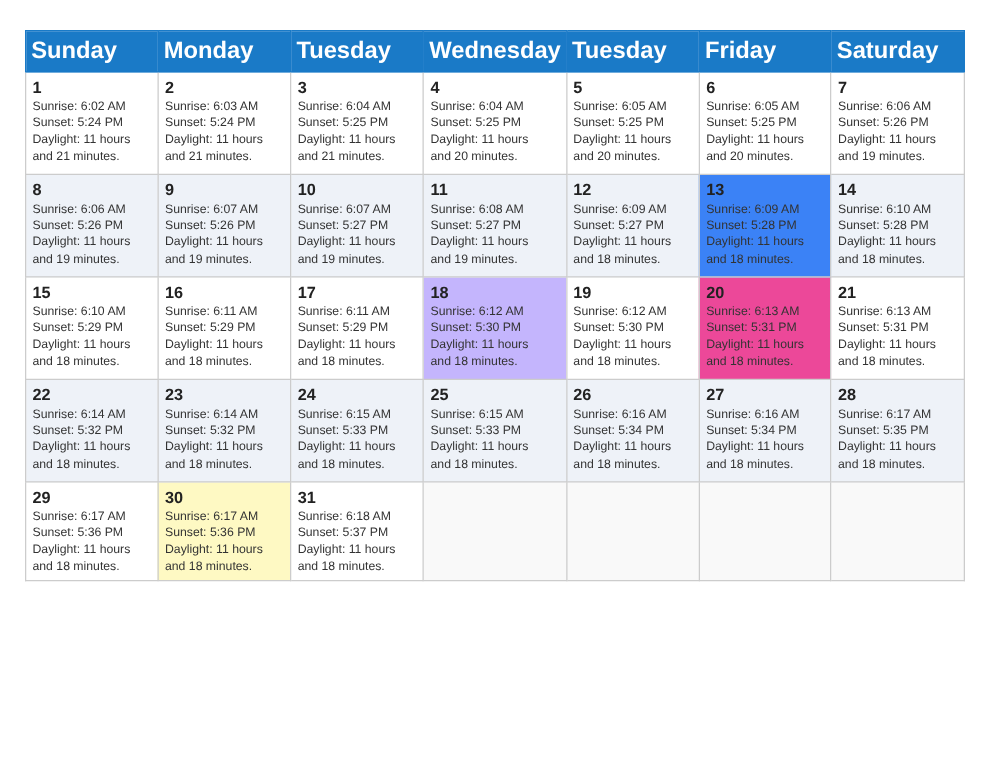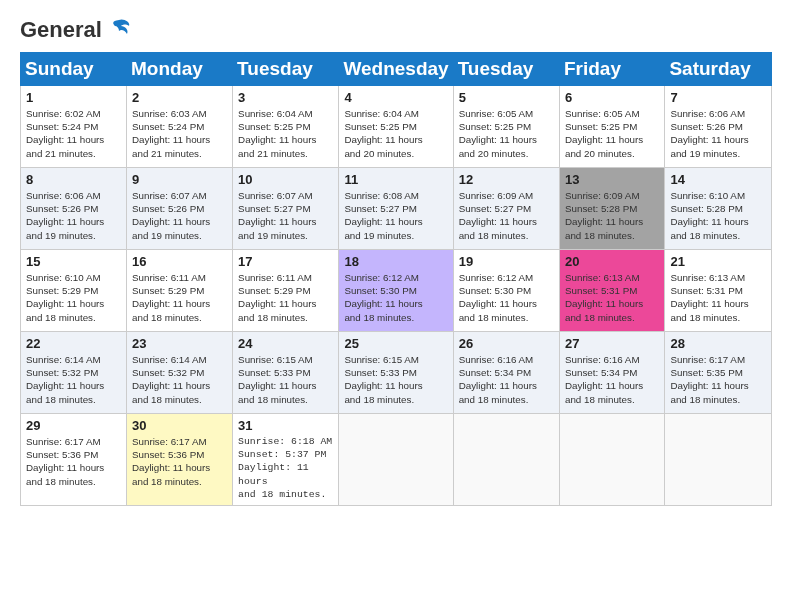--- a/index.html
+++ b/index.html
@@ -92,26 +92,20 @@
     }
   </style>
 </head>
 <body>
 
 <div class="page">
   <div class="header">
     <div class="logo">
       <div class="logo-row">
         <div>
-          <div style="display:flex;align-items:center;gap:3px;">
-            <span style="font-size:22px;font-weight:bold;color:#333;">General</span>
-            <svg width="28" height="28" viewBox="0 0 28 28">
-              <path d="M14 4 C18 2, 26 6, 24 10 C22 8, 18 8, 16 10 C20 10, 24 14, 22 18 C20 14, 16 13, 14 15 C14 12, 12 10, 10 10 C8 8, 6 5, 14 4Z" fill="#1a7ac7"></path>
-            </svg>
-          </div>
         </div>
       </div>
     </div>
     <div class="title-area">
       <div class="month-title"></div>
       <div class="location"></div>
     </div>
   </div>
 
   <table class="calendar">
@@ -207,21 +201,21 @@
 Daylight: 11 hours
 and 19 minutes.</div>
           </td>
           <td style="background: rgb(238, 242, 248);">
             <span class="day-number">12</span>
             <div class="day-info" style="white-space: pre-line;">Sunrise: 6:09 AM
 Sunset: 5:27 PM
 Daylight: 11 hours
 and 18 minutes.</div>
           </td>
-          <td style="background: #a3a3a3;">
+          <td style="background: #3b82f6;">
             <span class="day-number">13</span>
             <div class="day-info" style="white-space: pre-line;">Sunrise: 6:09 AM
 Sunset: 5:28 PM
 Daylight: 11 hours
 and 18 minutes.</div>
           </td>
           <td style="background: rgb(238, 242, 248);">
             <span class="day-number">14</span>
             <div class="day-info" style="white-space: pre-line;">Sunrise: 6:10 AM
 Sunset: 5:28 PM
@@ -341,21 +335,21 @@
           </td>
           <td style="background: #fef9c3;">
             <span class="day-number">30</span>
             <div class="day-info" style="white-space: pre-line;">Sunrise: 6:17 AM
 Sunset: 5:36 PM
 Daylight: 11 hours
 and 18 minutes.</div>
           </td>
           <td style="background: rgb(255, 255, 255);">
             <span class="day-number">31</span>
-            <div class="day-info" style="white-space: pre-line; font-family: Liberation Mono, monospace;">Sunrise: 6:18 AM
+            <div class="day-info" style="white-space: pre-line;">Sunrise: 6:18 AM
 Sunset: 5:37 PM
 Daylight: 11 hours
 and 18 minutes.</div>
           </td>
           <td class="empty-cell" style="background: rgb(249, 249, 249);"></td>
           <td class="empty-cell" style="background: rgb(249, 249, 249);"></td>
           <td class="empty-cell" style="background: rgb(249, 249, 249);"></td>
           <td class="empty-cell" style="background: rgb(249, 249, 249);"></td>
         </tr>
       </tbody>

